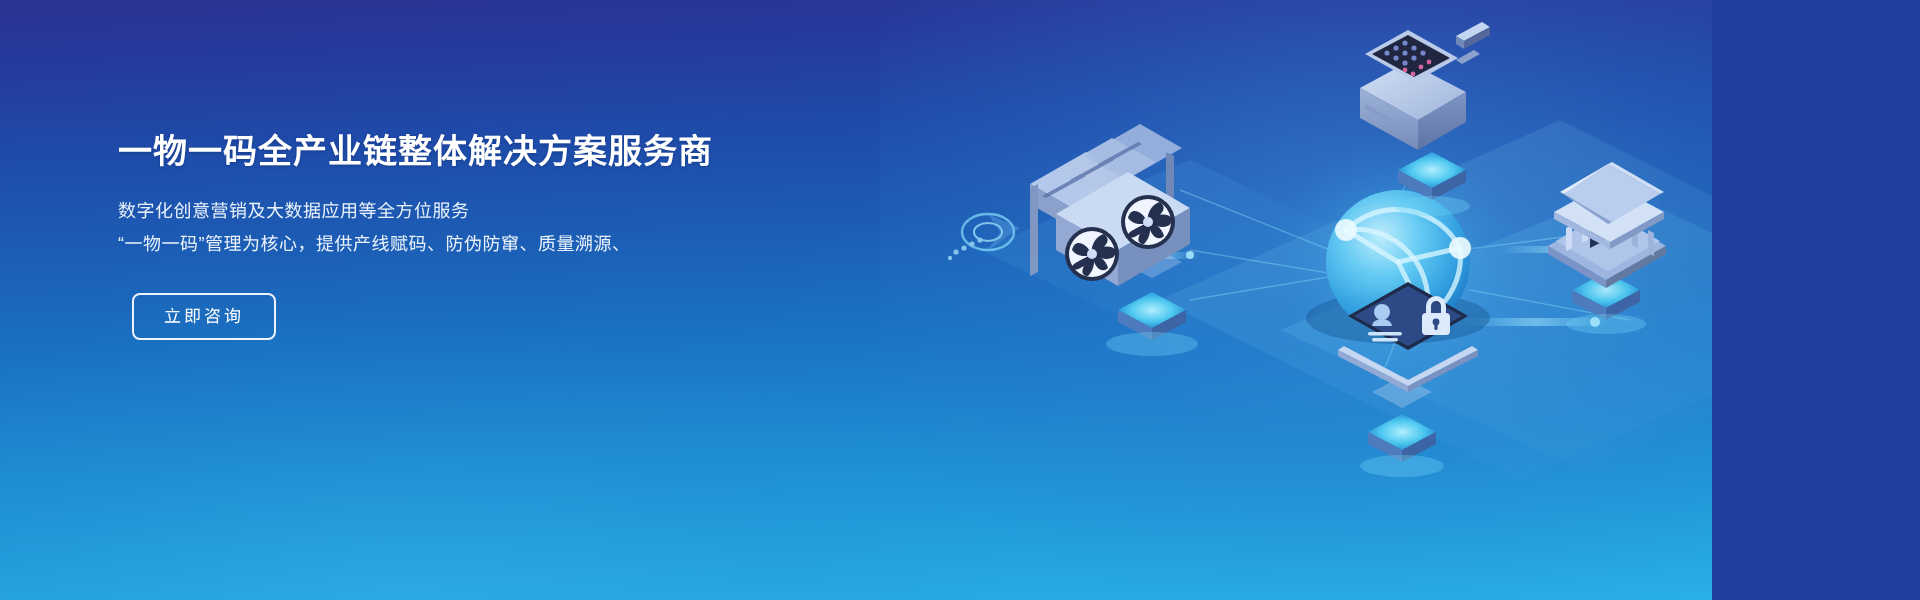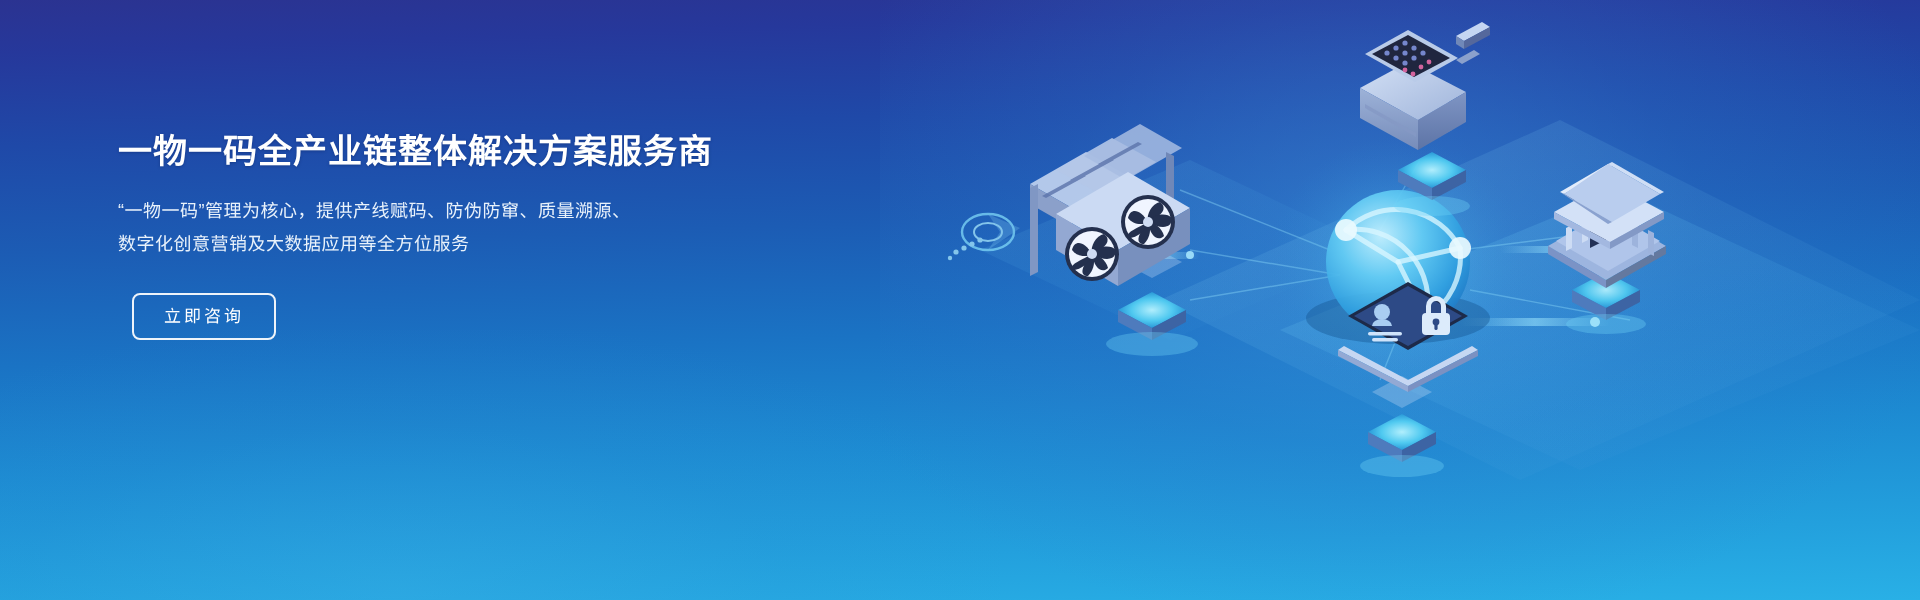--- a/index.html
+++ b/index.html
@@ -5,21 +5,21 @@
 <style>
   * { margin:0; padding:0; box-sizing:border-box; }
   html, body { width:1920px; height:600px; overflow:hidden; }
   body {
     font-family:"Liberation Sans","DejaVu Sans",sans-serif;
     background:#1f3fa0;
   }
 
   .banner {
     position:relative;
-    width:1920px;
+    width:1712px;
     height:600px;
     overflow:hidden;
     background:linear-gradient(178deg,
         #2b3391 0%,
         #26389b 8%,
         #1f49a8 22%,
         #1c5cb4 38%,
         #1a73c4 55%,
         #1d8bd2 72%,
         #23a0dd 88%,
@@ -105,22 +105,22 @@
 <div class="banner">
 
   <div class="bg-glow-a"></div>
   <div class="bg-glow-b"></div>
 
   <div class="copy">
 
     <h1 class="headline">一物一码全产业链整体解决方案服务商</h1>
 
     <p class="sub">
+      <span class="sub-line">数字化创意营销及大数据应用等全方位服务</span>
       <span class="sub-line">“一物一码”管理为核心，提供产线赋码、防伪防窜、质量溯源、</span>
-      <span class="sub-line">数字化创意营销及大数据应用等全方位服务</span>
     </p>
 
     <button class="cta">立即咨询</button>
   </div>
 
   <div class="art">
     <svg viewBox="0 0 1060 600" xmlns="http://www.w3.org/2000/svg">
       <defs>
         <linearGradient id="plateG" x1="0" y1="0" x2="1" y2="1">
           <stop offset="0%" stop-color="#6fc6ef" stop-opacity=".30"></stop>

